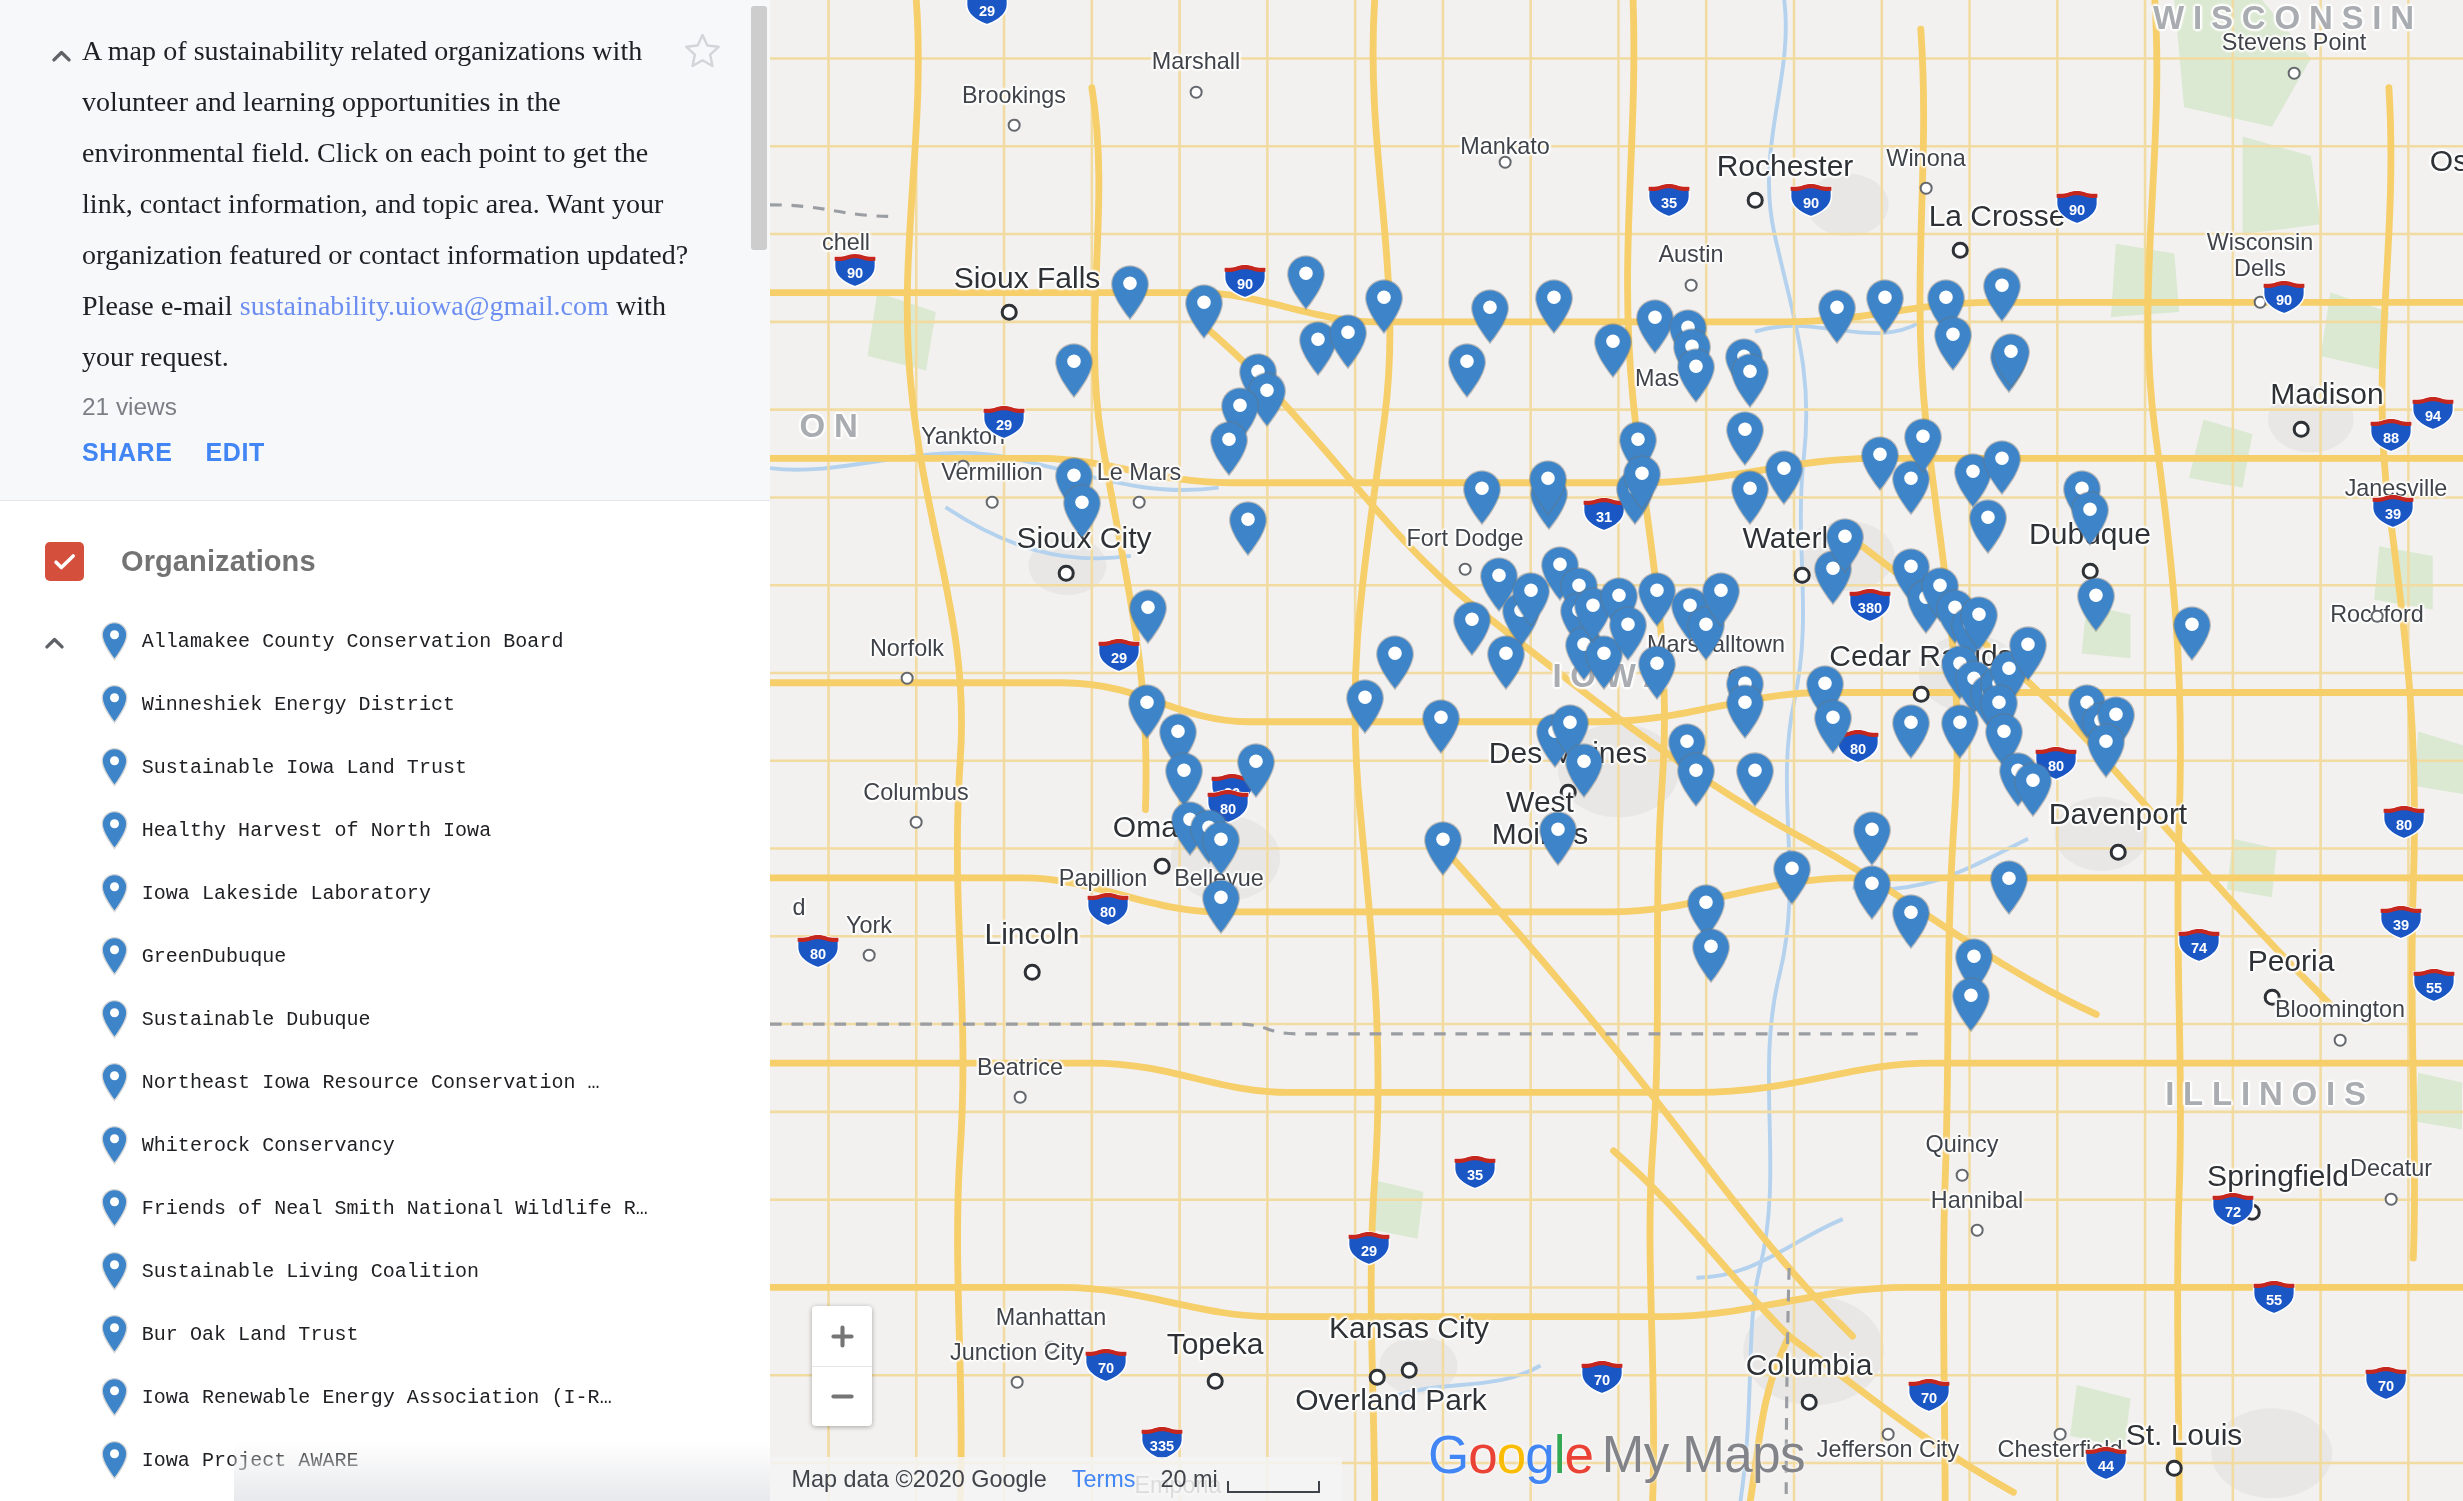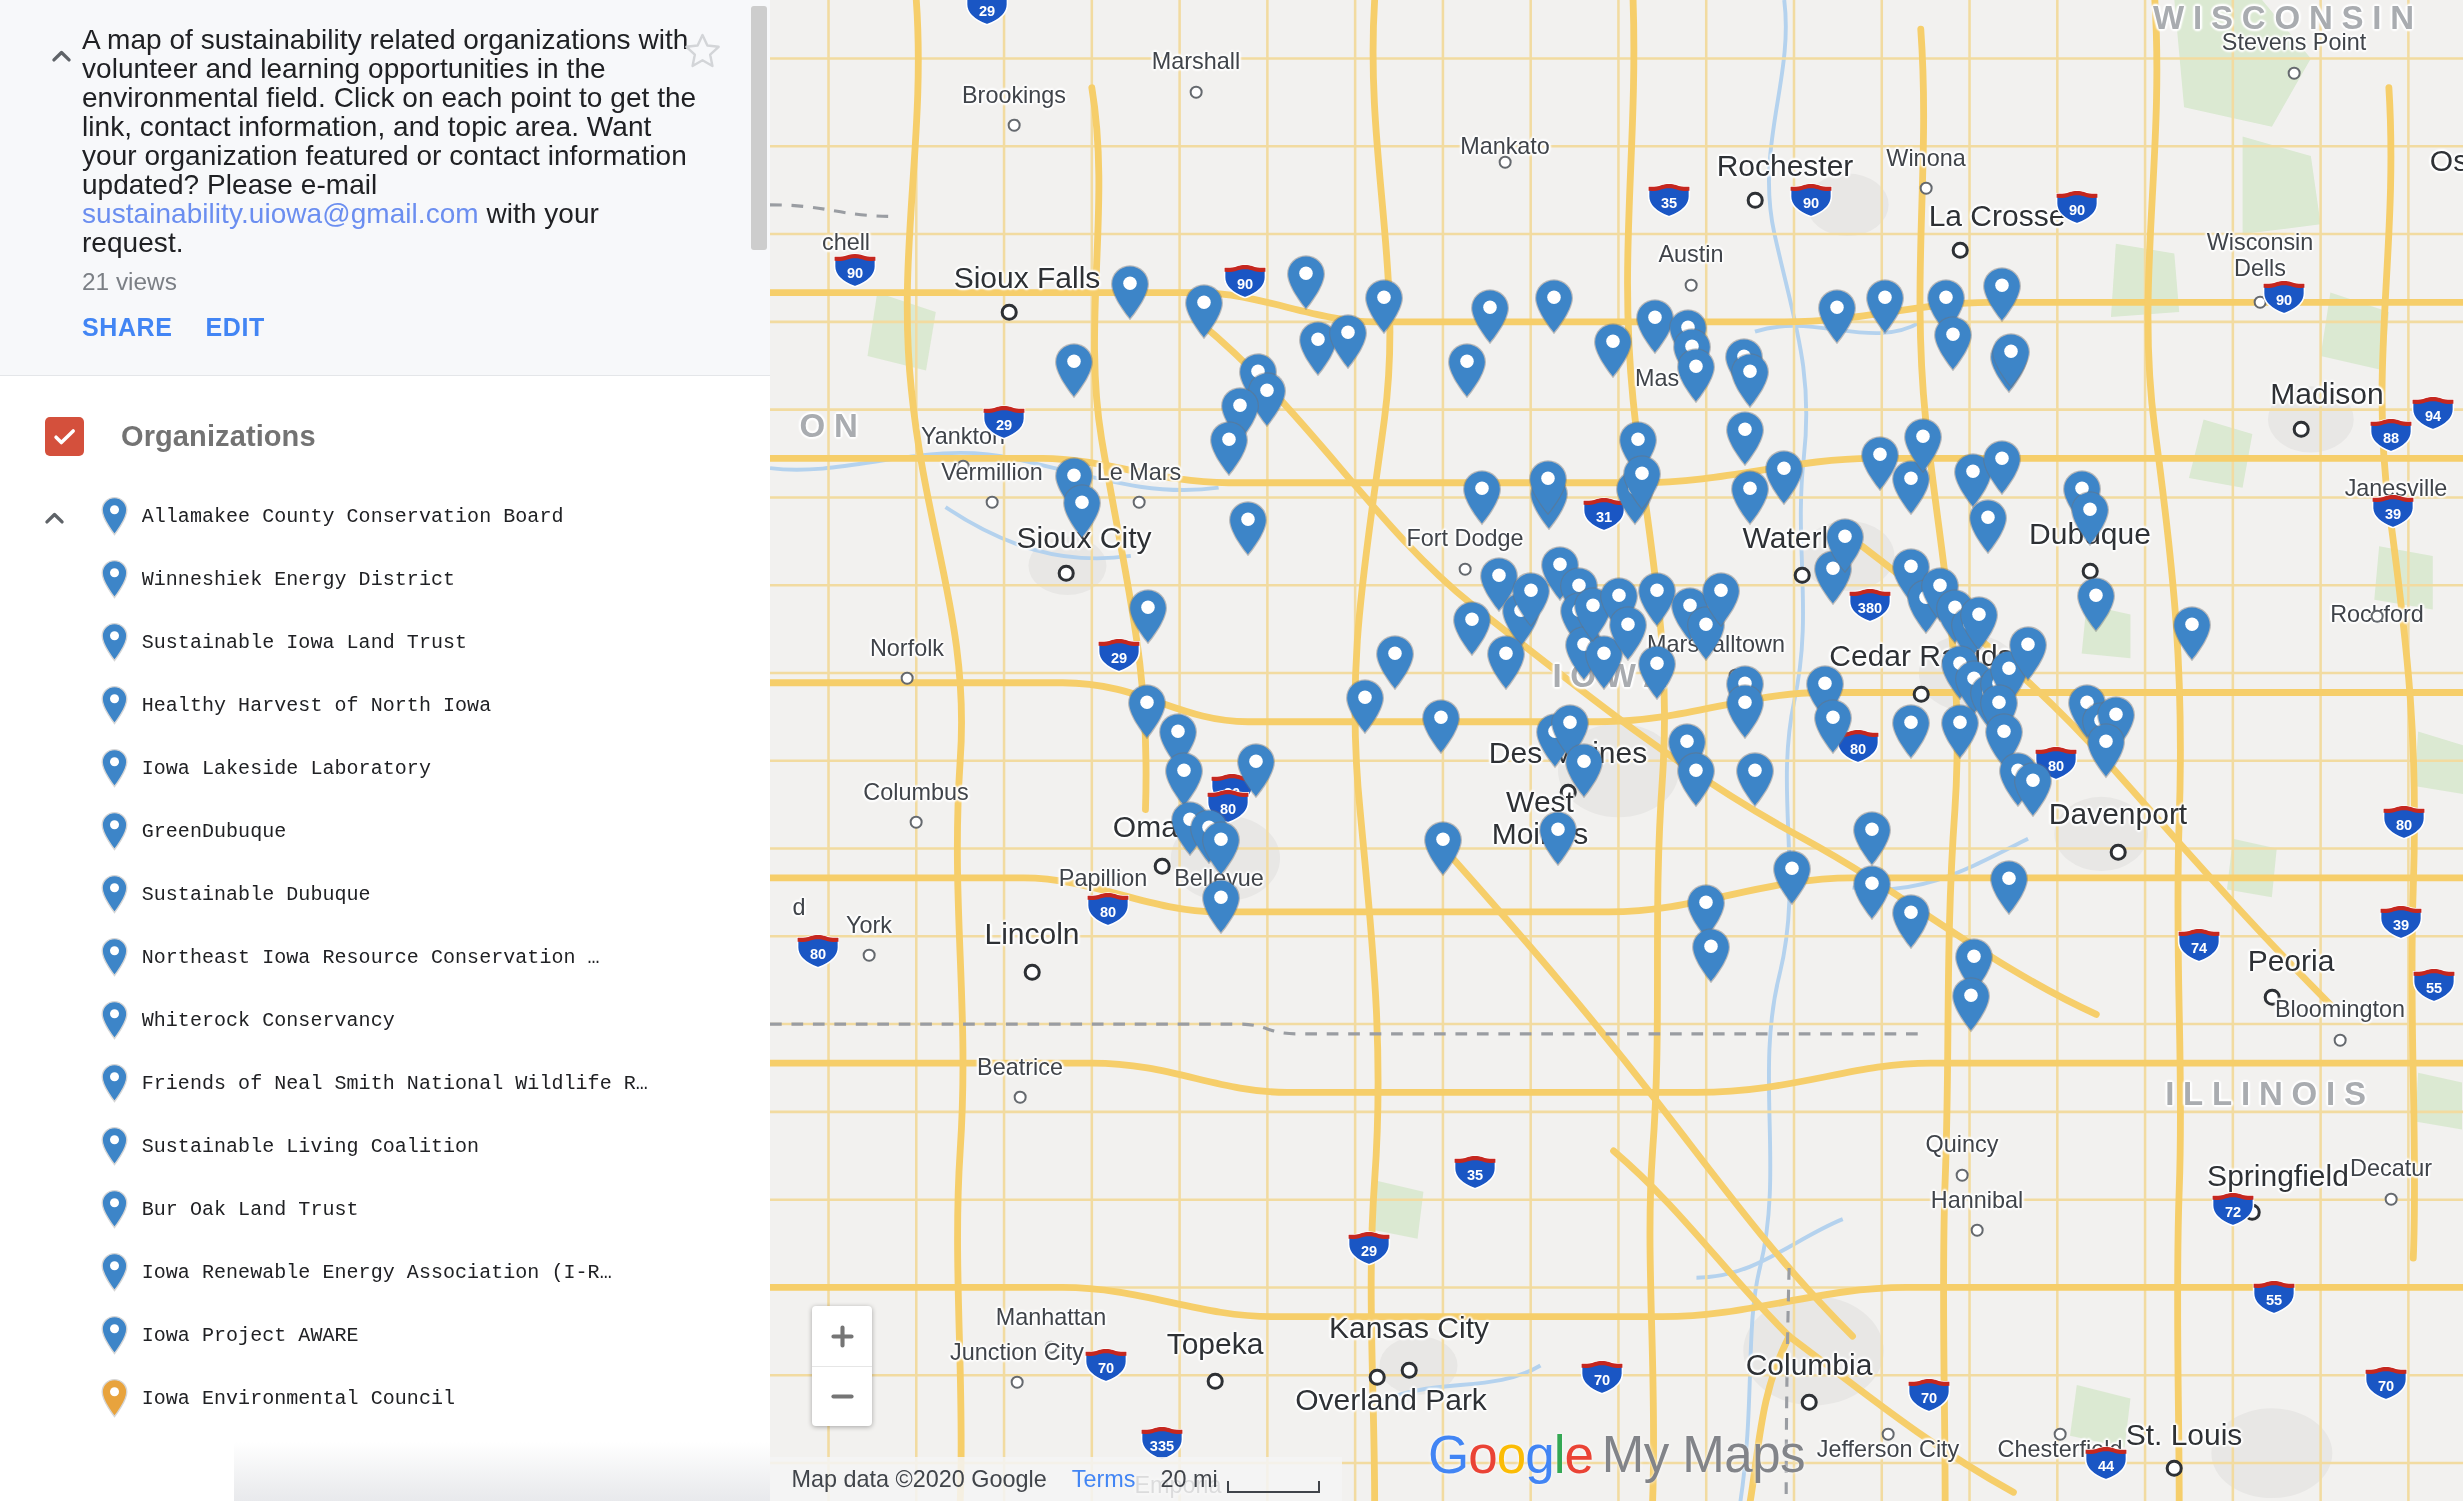--- a/index.html
+++ b/index.html
@@ -31,22 +31,22 @@
     padding-top: 13.7px;
     display: flex; justify-content: center;
     cursor: pointer;
   }
   .chev {
     display: block; width: 21.5px; height: 21.5px;
   }
   .chev svg { display:block; }
   .desc-body { flex: 1 1 auto; padding-right: 39px; }
   .desc-text {
-    font-size: 28px; line-height: 29px;
-    color: #202124; letter-spacing: 0.05px;
+    font-size: 28px; line-height: 51px;
+    color: #202124; letter-spacing: 0.05px; font-family: Liberation Serif, serif;
   }
   .desc-text a.mail {
     color: #6b8ef0; text-decoration: none;
   }
   .views {
     margin-top: 10.7px;
     font-size: 24.4px; color: #7b7f85;
   }
   .actions { margin-top: 17.6px; display: flex; gap: 33px; }
   .action-link {

